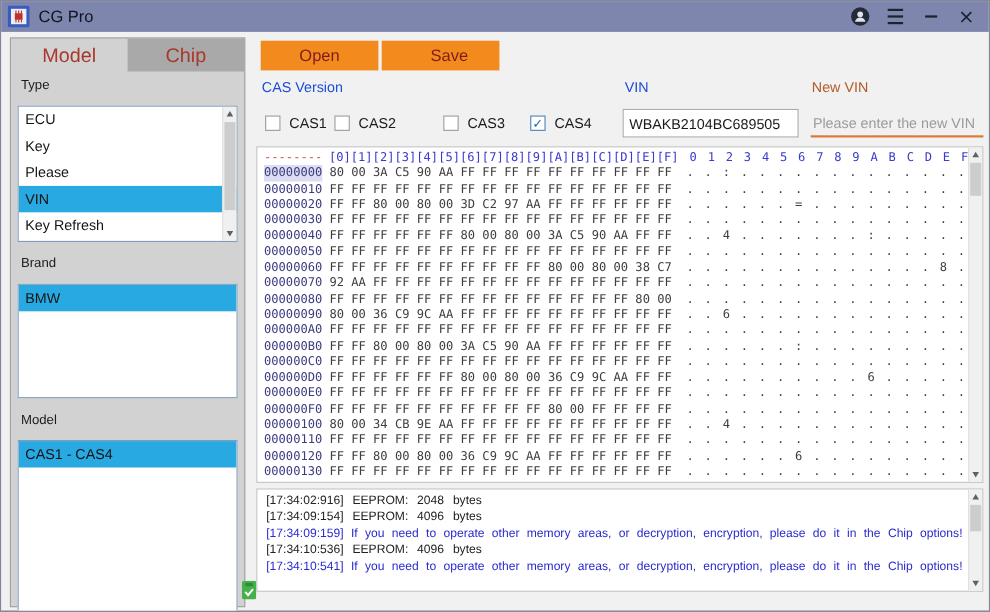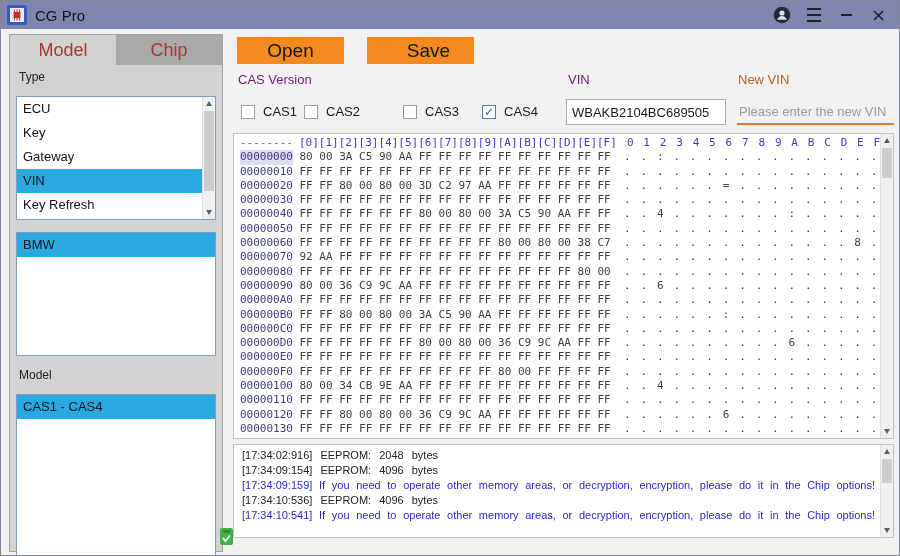--- a/index.html
+++ b/index.html
@@ -20,43 +20,43 @@
   #sidebar{position:absolute;left:8px;top:33px;width:214px;height:518px;background:#d2d2d2;
     border:1px solid #a2a2a2;box-sizing:border-box;}
   .tabs{display:flex;height:30px;}
   .tab{flex:1;display:flex;align-items:center;justify-content:center;font-size:18px;
     color:#a8392c;cursor:pointer;}
   .tab.inactive{background:#a9a9a9;}
   .side-label{margin:5px 0 2px 9px;font-size:12px;color:#1c1c1c;}
   .listbox{position:relative;margin:12px 6px;background:#fff;border:1px solid #7f9db9;
     box-sizing:border-box;overflow:hidden;}
   #type-list{height:124px;}
-  #brand-list{height:124px;}
+  #brand-list{height:104px;}
   #model-list{height:172px;}
   .list-item{height:24px;line-height:24px;padding-left:6px;font-size:13px;color:#141414;cursor:pointer;}
   .list-item.sel{background:#29a9e2;}
   
   .vscroll{position:absolute;top:0;right:0;bottom:0;width:13px;background:#f0f0f0;
     border-left:1px solid #e0e0e0;box-sizing:border-box;}
   .sb-btn{position:absolute;left:0;width:12px;height:13px;display:flex;align-items:center;
     justify-content:center;cursor:pointer;}
   .sb-up{top:0;}
   .sb-down{bottom:0;}
   .tri-up{width:0;height:0;border-left:3.5px solid transparent;border-right:3.5px solid transparent;
     border-bottom:5px solid #606060;}
   .tri-down{width:0;height:0;border-left:3.5px solid transparent;border-right:3.5px solid transparent;
     border-top:5px solid #606060;}
   .sb-thumb{position:absolute;left:1px;width:10px;background:#cdcdcd;cursor:pointer;}
   
   .orange-btn{position:absolute;top:36px;width:107px;height:27px;background:#f28a1e;border:none;
-    font-family:"Liberation Sans",sans-serif;font-size:19px;color:#0f172a;cursor:pointer;}
+    font-family:"Liberation Sans",sans-serif;font-size:15px;color:#7f1d1d;cursor:pointer;}
   #open-btn{left:236px;}
-  #save-btn{left:366px;padding-left:22px;}
-  
-  .field-label{position:absolute;top:71px;font-size:13px;color:#701a75;}
+  #save-btn{left:346px;padding-left:22px;}
+  
+  .field-label{position:absolute;top:71px;font-size:13px;color:#1d4ed8;}
   #cas-label{left:237px;}
   #vin-label{left:567px;}
   #newvin-label{left:737px;color:#b35c28;}
   .cas-opt{position:absolute;top:103px;display:flex;align-items:center;cursor:pointer;}
   .cas-box{width:14px;height:14px;background:#fff;border:1px solid #9a9a9a;box-sizing:border-box;
     display:flex;align-items:center;justify-content:center;font-size:12px;line-height:12px;color:#2a6cc0;}
   .cas-box.checked{border-color:#4a7fb5;}
   .cas-txt{margin-left:8px;font-size:13px;color:#1b1b1b;}
   #vin-input{position:absolute;left:565px;top:98px;width:160px;height:26px;box-sizing:border-box;
     border:1px solid #ababab;font-family:"Liberation Sans",sans-serif;font-size:13px;color:#1a1a1a;
@@ -136,34 +136,35 @@
   <div id="sidebar">
     <div class="tabs">
       <div class="tab">Model</div>
       <div class="tab inactive">Chip</div>
     </div>
     <div class="side-label">Type</div>
     <div class="listbox" id="type-list">
       <div>
           <div class="list-item">ECU</div>
           <div class="list-item">Key</div>
-          <div class="list-item">Gateway</div>
+          <div class="list-item">Please</div>
           <div class="list-item sel">VIN</div>
           <div class="list-item">Key Refresh</div>
         </div>
       <div class="vscroll">
         <div class="sb-btn sb-up">
             <div class="tri-up"></div>
           </div>
         <div class="sb-thumb" style="top:14px;height:80px;"></div>
         <div class="sb-btn sb-down">
             <div class="tri-down"></div>
           </div>
       </div>
     </div>
+    <div class="side-label">Brand</div>
     <div class="listbox" id="brand-list">
       <div>
           <div class="list-item sel">BMW</div>
         </div>
     </div>
     <div class="side-label">Model</div>
     <div class="listbox" id="model-list">
       <div>
           <div class="list-item sel">CAS1 - CAS4</div>
         </div>

